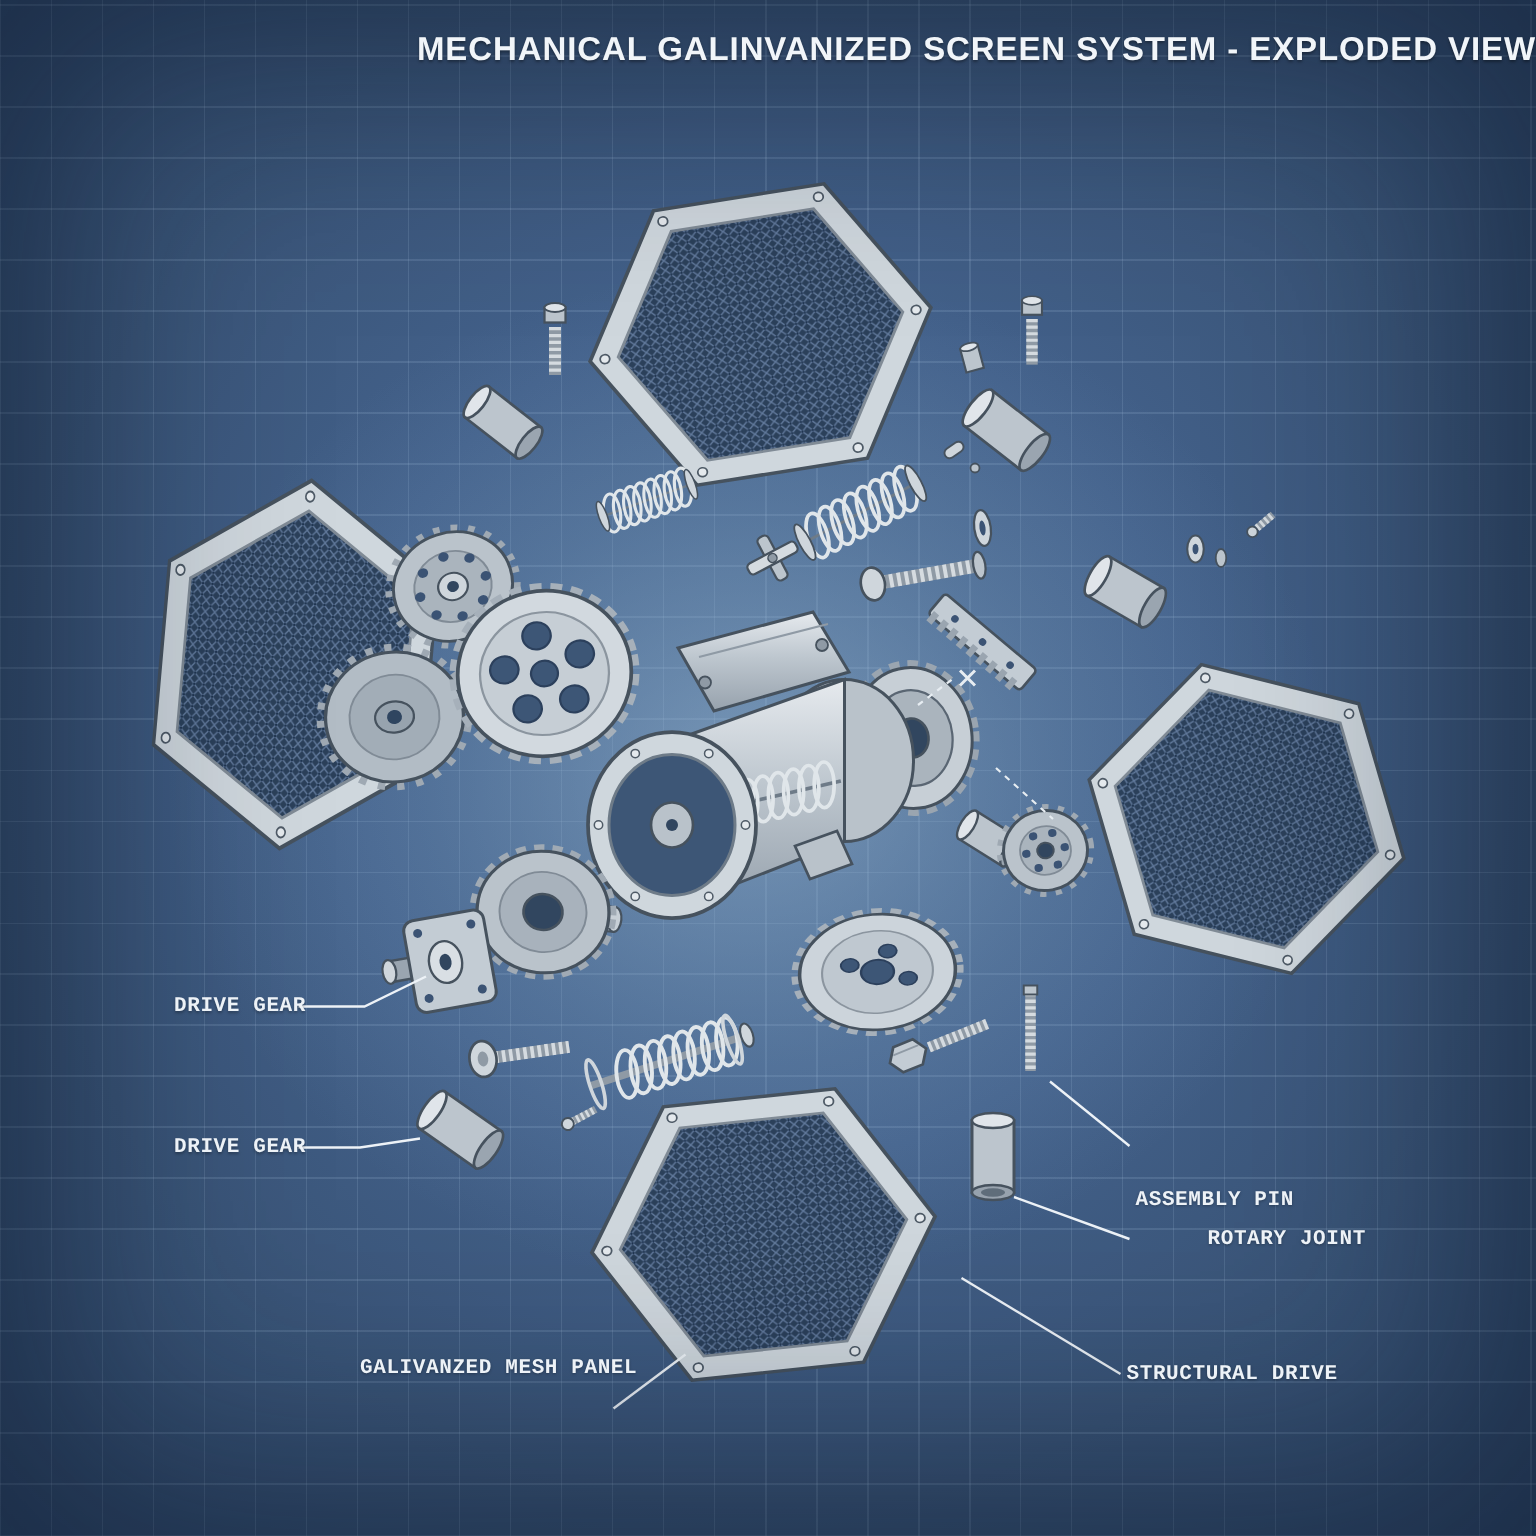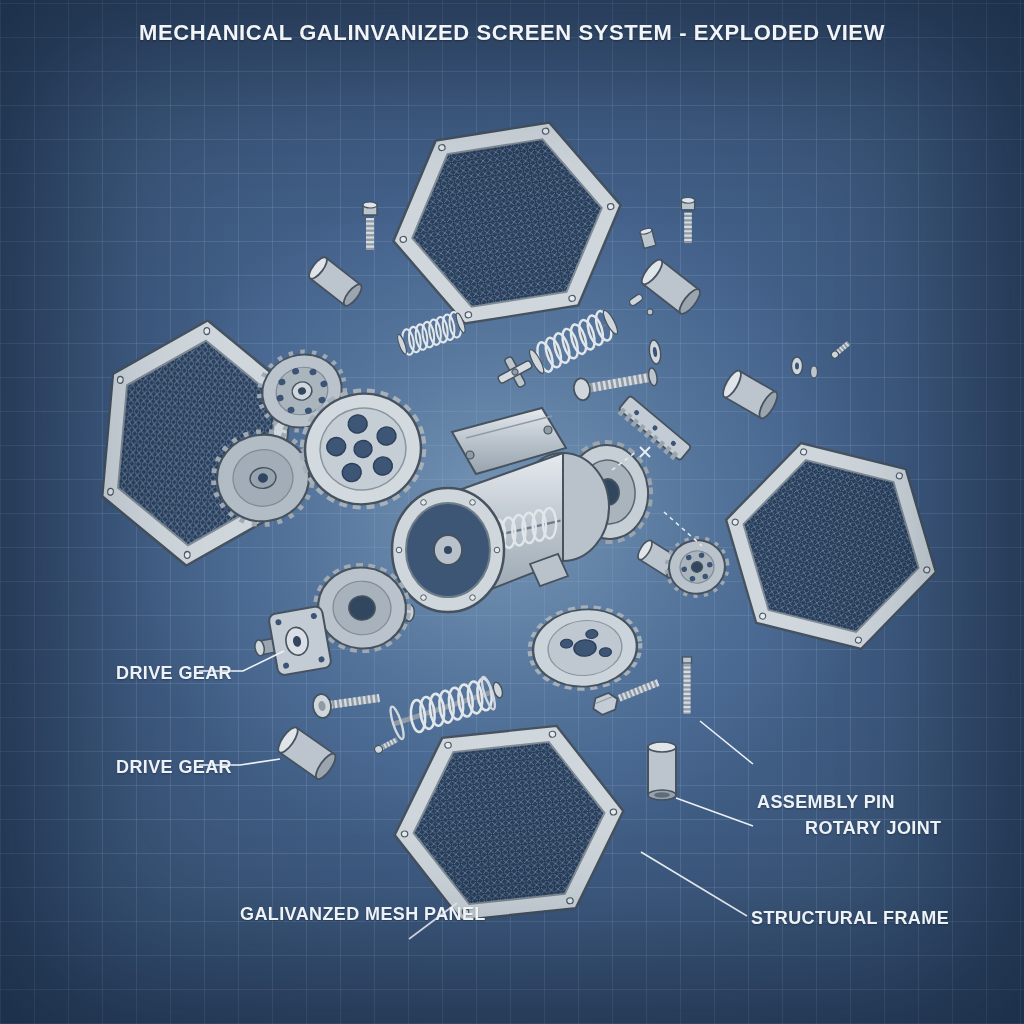--- a/index.html
+++ b/index.html
@@ -7,27 +7,27 @@
     position:relative;width:1024px;height:1024px;overflow:hidden;
     font-family:"Liberation Sans",sans-serif;
     background:
       repeating-linear-gradient(0deg, rgba(168,196,224,0.17) 0 1px, transparent 1px 34px),
       repeating-linear-gradient(90deg, rgba(168,196,224,0.17) 0 1px, transparent 1px 34px),
       radial-gradient(ellipse at 50% 48%, #547398 0%, #43618b 38%, #3a5578 68%, #304a6c 100%);
   }
   svg.scene{position:absolute;left:0;top:0;width:1024px;height:1024px;}
   .vignette{position:absolute;inset:0;box-shadow:inset 0 0 150px 45px rgba(7,18,36,0.5);pointer-events:none;}
   .title{
-    position:absolute;top:20px;left:0;right:0;text-align:center;
+    position:absolute;top:20px;left:0;right:0;text-align:right;
     color:#f1f5f9;font-size:22px;font-weight:700;letter-spacing:.6px;
     text-shadow:0 1px 2px rgba(0,0,0,.35);
   }
   .plabel{
-    position:absolute;color:#edf2f7;font-size:18px;font-weight:700;letter-spacing:.4px;
-    white-space:nowrap;text-shadow:0 1px 2px rgba(0,0,0,.3);
+    position:absolute;color:#edf2f7;font-size:14px;font-weight:700;letter-spacing:.4px;
+    white-space:nowrap;text-shadow:0 1px 2px rgba(0,0,0,.3);font-family:Liberation Mono, monospace;
   }
 </style>
 </head>
 <body>
 
 <div class="stage">
 
   <svg class="scene" viewBox="0 0 1024 1024">
     <defs>
       <radialGradient id="glow" cx="50%" cy="50%" r="50%">
@@ -368,15 +368,15 @@
 
   <div class="vignette"></div>
 
   <div class="title">MECHANICAL GALINVANIZED SCREEN SYSTEM - EXPLODED VIEW</div>
 
   <div class="plabel" style="left:116px;top:663px;">DRIVE GEAR</div>
   <div class="plabel" style="left:116px;top:757px;">DRIVE GEAR</div>
   <div class="plabel" style="left:240px;top:904px;">GALIVANZED MESH PANEL</div>
   <div class="plabel" style="left:757px;top:792px;">ASSEMBLY PIN</div>
   <div class="plabel" style="left:757px;top:818px;margin-left:48px;">ROTARY JOINT</div>
-  <div class="plabel" style="left:751px;top:908px;">STRUCTURAL FRAME</div>
+  <div class="plabel" style="left:751px;top:908px;">STRUCTURAL DRIVE</div>
 
 </div>
 
 </body></html>

